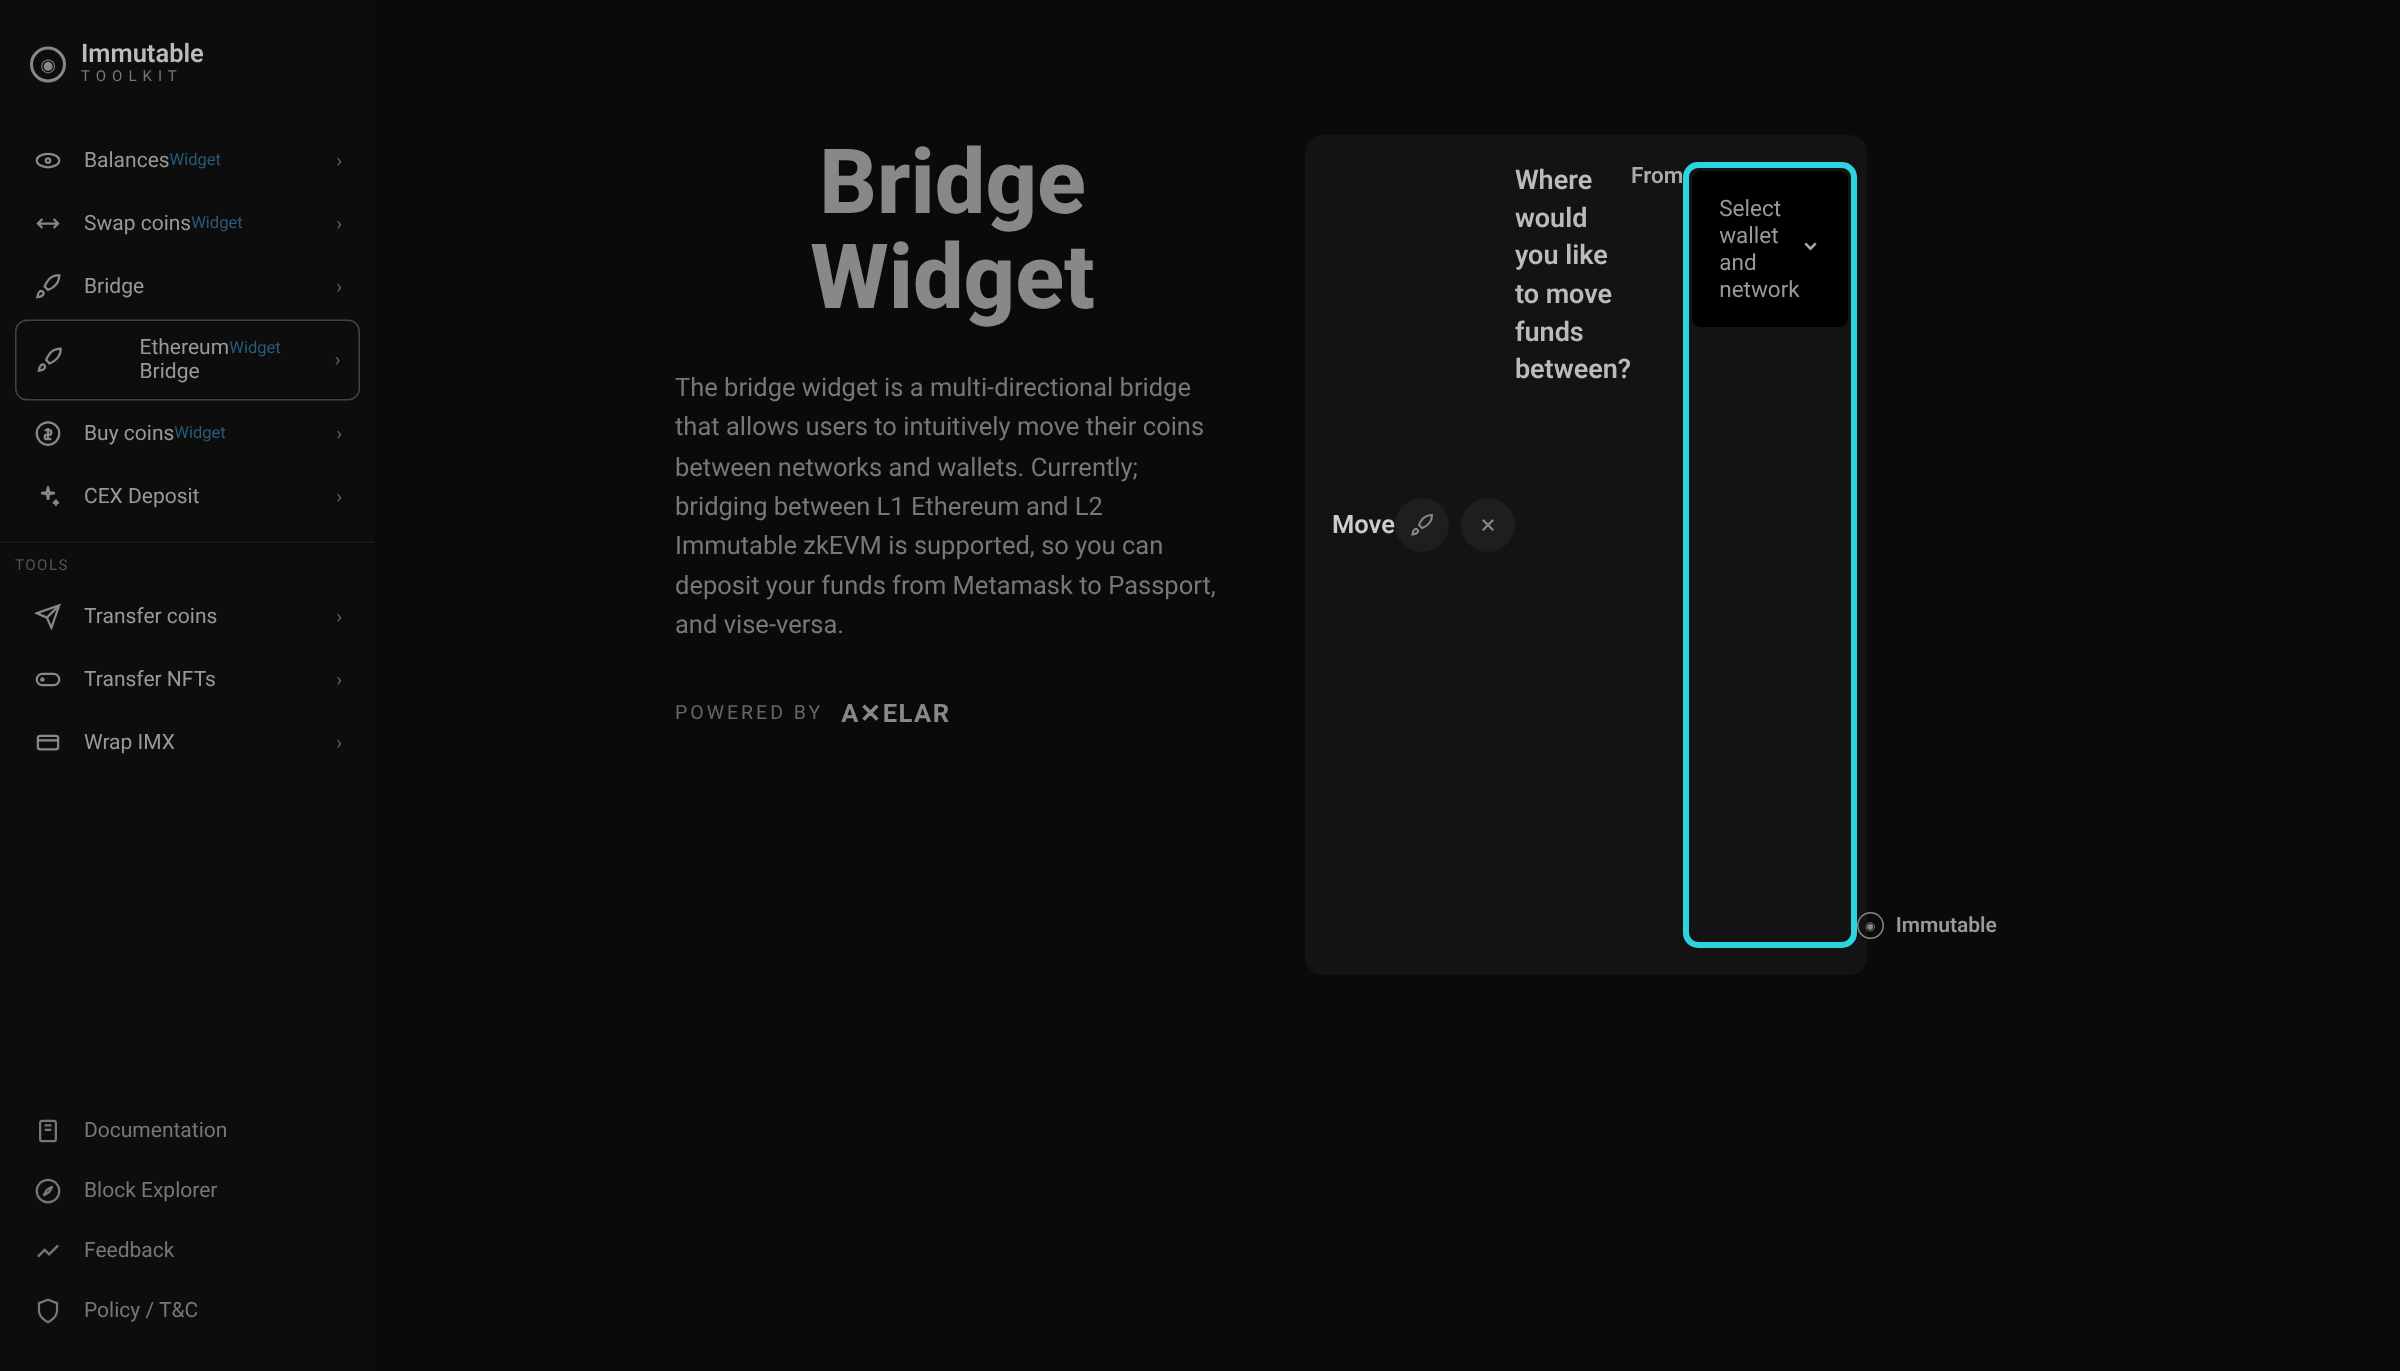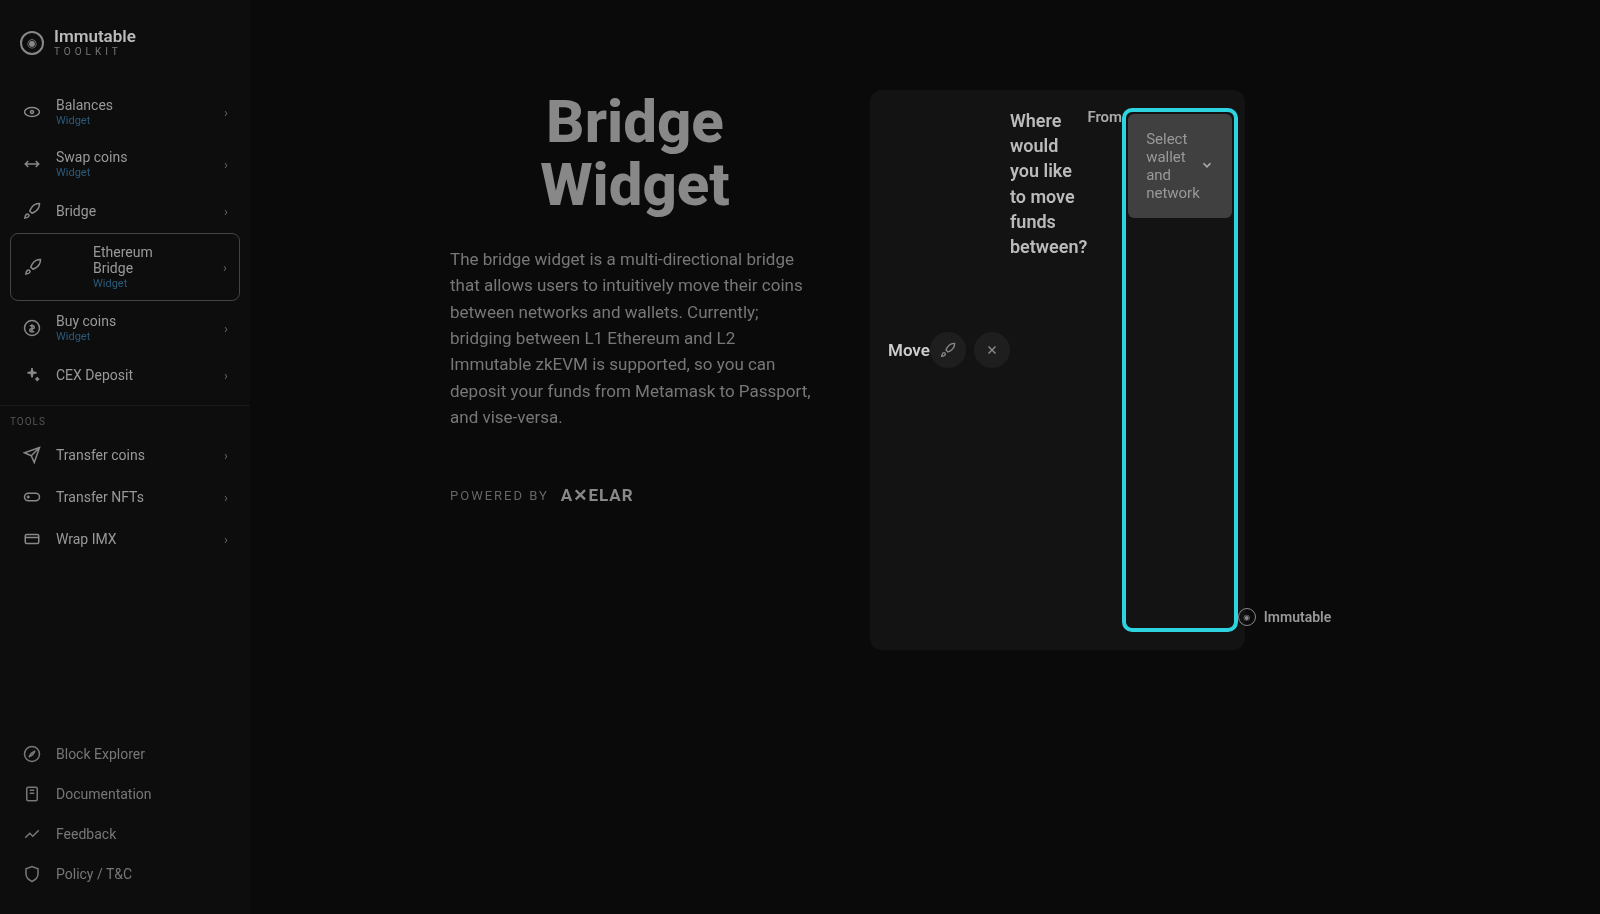--- a/index.html
+++ b/index.html
@@ -82,21 +82,20 @@
       display: flex;
       align-items: center;
       justify-content: center;
       color: #888;
       margin-right: 14px;
       font-size: 16px;
     }
     .nav-text {
       flex: 1;
       display: flex;
-      flex-direction: column;
     }
     .nav-label {
       color: #999;
       font-size: 14px;
     }
     .nav-sublabel {
       color: #2a5a7a;
       font-size: 11px;
       margin-top: 1px;
     }
@@ -150,21 +149,21 @@
       font-size: 60px;
       font-weight: 800;
       line-height: 1.05;
       margin-bottom: 30px;
       text-align: center;
     }
     .page-description {
       color: #777;
       font-size: 17px;
       line-height: 1.55;
-      margin-bottom: 55px;
+      margin-bottom: 35px;
     }
     .powered-by {
       display: flex;
       align-items: center;
       gap: 12px;
     }
     .powered-label {
       color: #666;
       font-size: 13px;
       letter-spacing: 2px;
@@ -223,21 +222,21 @@
       font-size: 15px;
       font-weight: 600;
       margin-bottom: 10px;
     }
     .select-wrapper {
       border: 4px solid #2dd4e0;
       border-radius: 10px;
       padding: 2px;
     }
     .select-field {
-      background: #404040;
+      background: #000000;
       border-radius: 6px;
       padding: 16px 18px;
       display: flex;
       align-items: center;
       justify-content: space-between;
       cursor: pointer;
     }
     .select-placeholder {
       color: #999;
       font-size: 15px;
@@ -406,34 +405,34 @@
         <span class="nav-label">Wrap IMX</span>
       </div>
       <span class="nav-chevron">›</span>
     </div>
   </div>
 
   <div class="sidebar-footer">
     <div class="footer-item">
       <span class="footer-icon">
         <svg viewBox="0 0 24 24" fill="none" stroke="currentColor" stroke-width="2">
+            <rect x="5" y="3" width="14" height="18" rx="2"></rect>
+            <path d="M9 7h6M9 11h6"></path>
+          </svg>
+      </span>
+      <span class="footer-label">Documentation</span>
+    </div>
+    <div class="footer-item">
+      <span class="footer-icon">
+        <svg viewBox="0 0 24 24" fill="none" stroke="currentColor" stroke-width="2">
             <circle cx="12" cy="12" r="10"></circle>
             <polygon points="16,8 13,13 8,16 11,11"></polygon>
           </svg>
       </span>
       <span class="footer-label">Block Explorer</span>
-    </div>
-    <div class="footer-item">
-      <span class="footer-icon">
-        <svg viewBox="0 0 24 24" fill="none" stroke="currentColor" stroke-width="2">
-            <rect x="5" y="3" width="14" height="18" rx="2"></rect>
-            <path d="M9 7h6M9 11h6"></path>
-          </svg>
-      </span>
-      <span class="footer-label">Documentation</span>
     </div>
     <div class="footer-item">
       <span class="footer-icon">
         <svg viewBox="0 0 24 24" fill="none" stroke="currentColor" stroke-width="2">
             <path d="M3 17l6-6 4 4 8-8"></path>
           </svg>
       </span>
       <span class="footer-label">Feedback</span>
     </div>
     <div class="footer-item">

